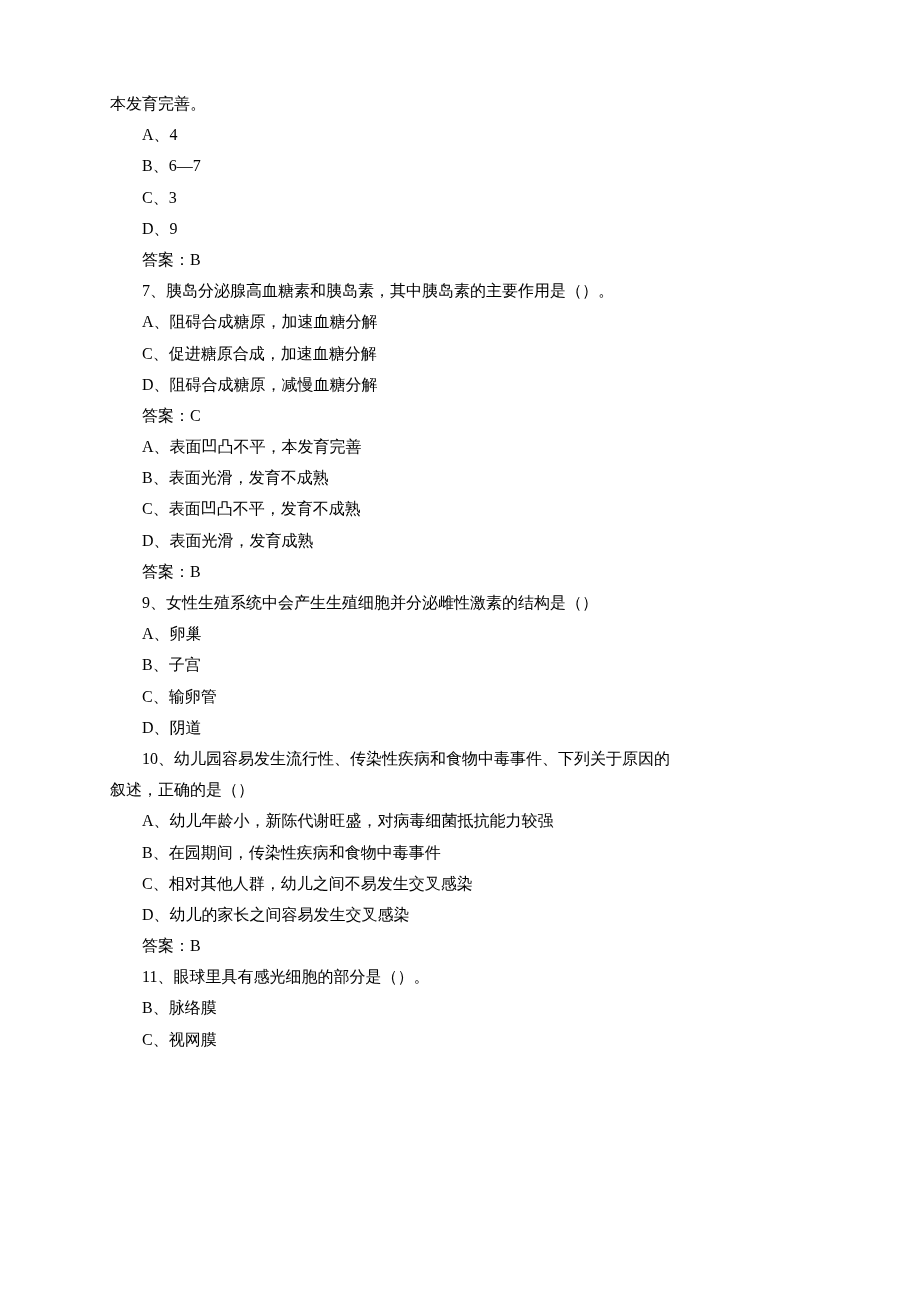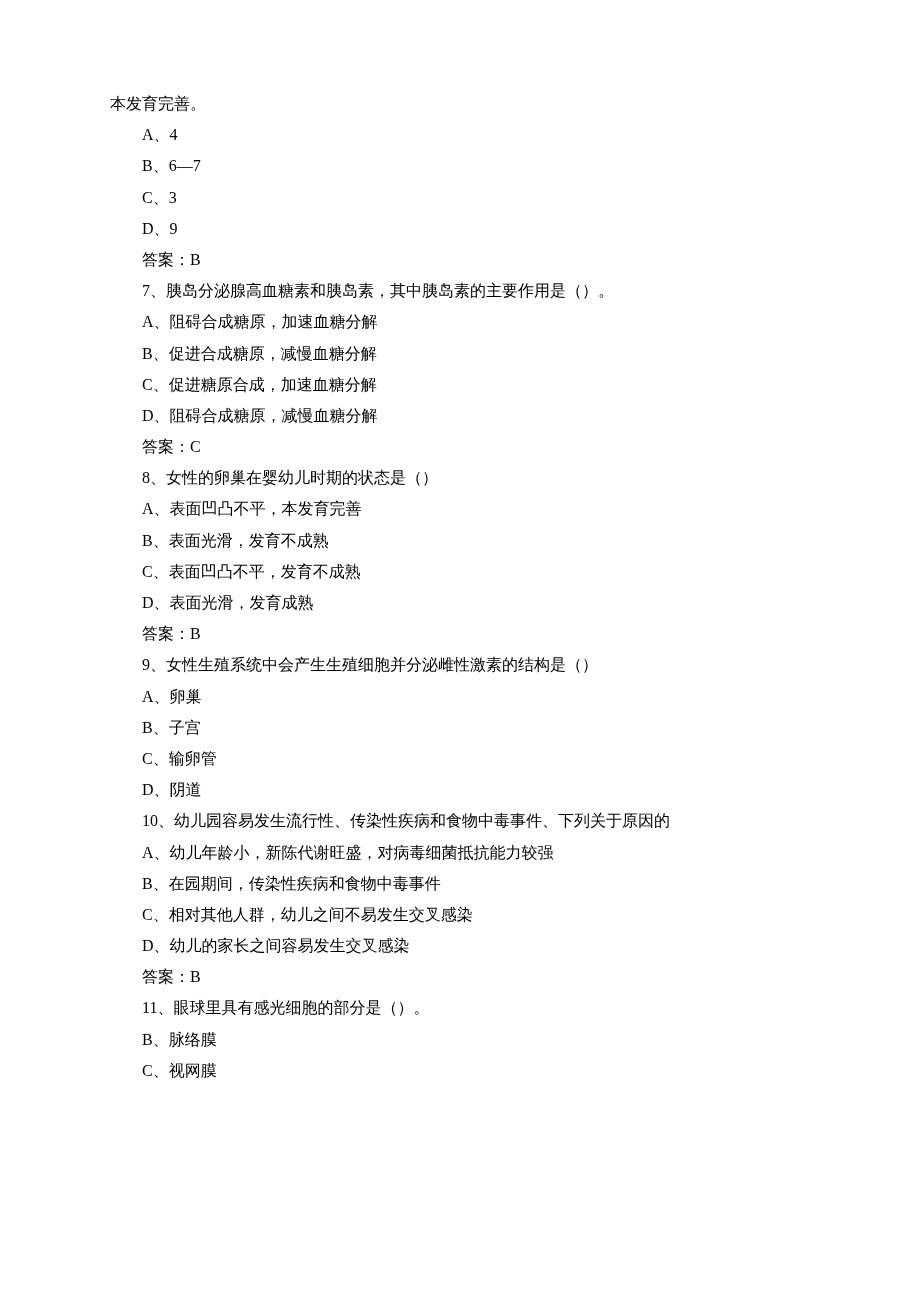--- a/index.html
+++ b/index.html
@@ -32,36 +32,35 @@
 <div class="page">
   <div id="body-lines">
       <div class="line no-indent">本发育完善。</div>
       <div class="line">A、4</div>
       <div class="line">B、6—7</div>
       <div class="line">C、3</div>
       <div class="line">D、9</div>
       <div class="line">答案：B</div>
       <div class="line">7、胰岛分泌腺高血糖素和胰岛素，其中胰岛素的主要作用是（）。</div>
       <div class="line">A、阻碍合成糖原，加速血糖分解</div>
-      <div class="line">B、促进合成糖原，减慢血糖分解</div>
       <div class="line">C、促进糖原合成，加速血糖分解</div>
       <div class="line">D、阻碍合成糖原，减慢血糖分解</div>
       <div class="line">答案：C</div>
-      <div class="line">8、女性的卵巢在婴幼儿时期的状态是（）</div>
       <div class="line">A、表面凹凸不平，本发育完善</div>
       <div class="line">B、表面光滑，发育不成熟</div>
       <div class="line">C、表面凹凸不平，发育不成熟</div>
       <div class="line">D、表面光滑，发育成熟</div>
       <div class="line">答案：B</div>
       <div class="line">9、女性生殖系统中会产生生殖细胞并分泌雌性激素的结构是（）</div>
       <div class="line">A、卵巢</div>
       <div class="line">B、子宫</div>
       <div class="line">C、输卵管</div>
       <div class="line">D、阴道</div>
       <div class="line">10、幼儿园容易发生流行性、传染性疾病和食物中毒事件、下列关于原因的</div>
+      <div class="line no-indent">叙述，正确的是（）</div>
       <div class="line">A、幼儿年龄小，新陈代谢旺盛，对病毒细菌抵抗能力较强</div>
       <div class="line">B、在园期间，传染性疾病和食物中毒事件</div>
       <div class="line">C、相对其他人群，幼儿之间不易发生交叉感染</div>
       <div class="line">D、幼儿的家长之间容易发生交叉感染</div>
       <div class="line">答案：B</div>
       <div class="line">11、眼球里具有感光细胞的部分是（）。</div>
       <div class="line">B、脉络膜</div>
       <div class="line">C、视网膜</div>
     </div>
 </div>

